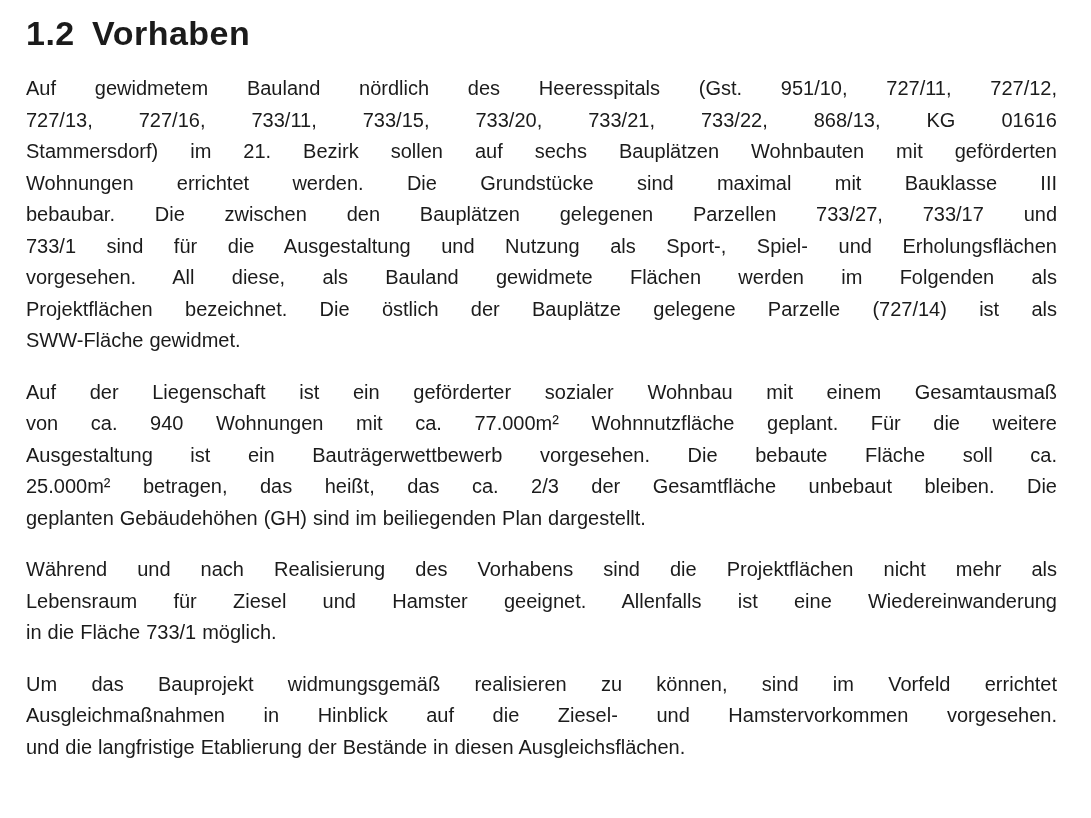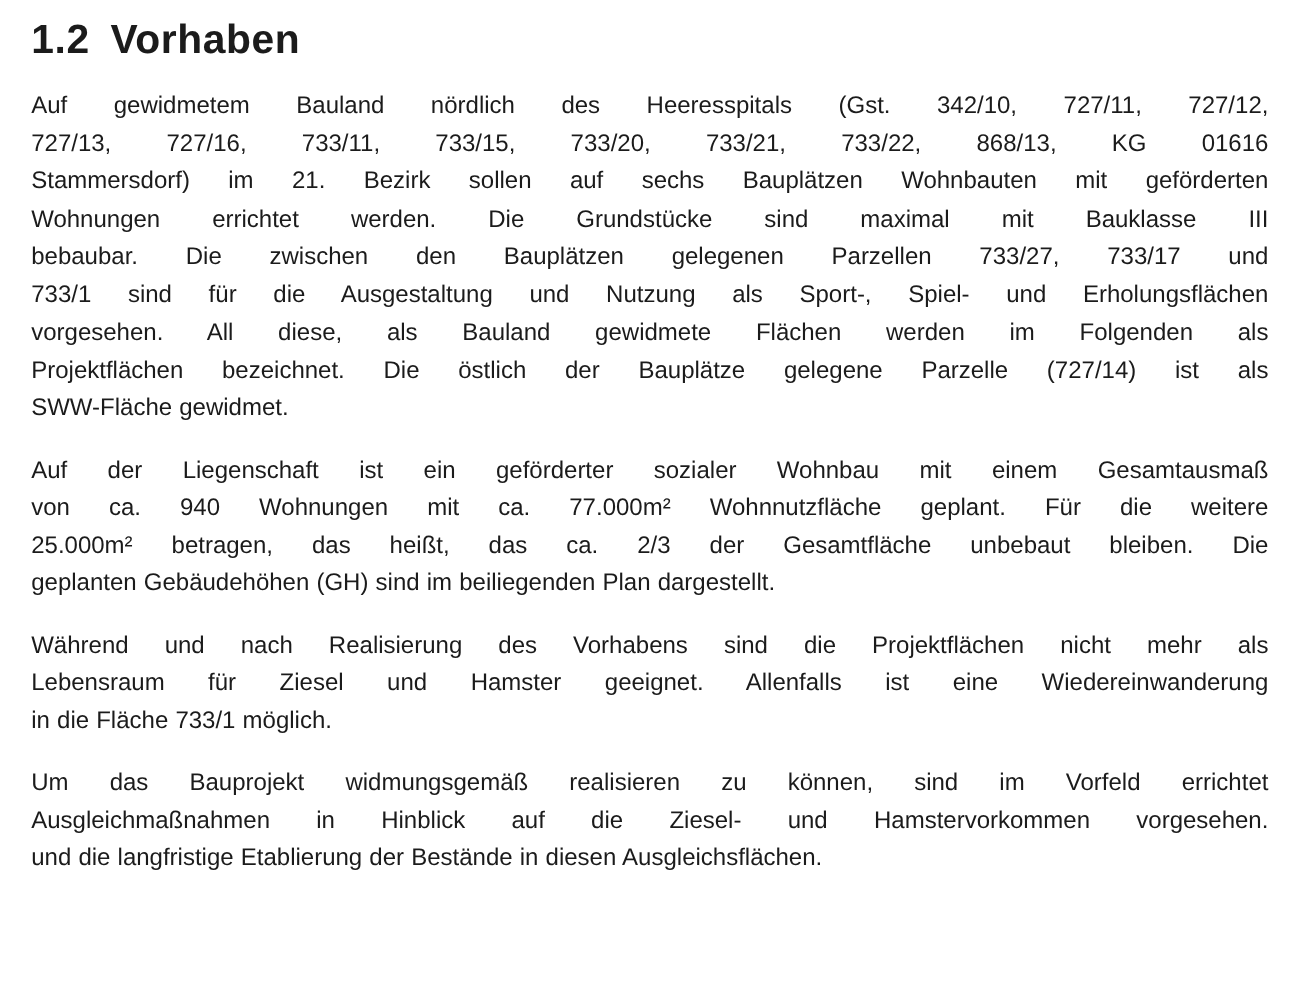--- a/index.html
+++ b/index.html
@@ -56,33 +56,34 @@
 </style>
 </head>
 <body>
 
 <div class="page">
   <h1 class="heading">
     <span class="hnum">1.2</span><span class="htitle">Vorhaben</span>
   </h1>
   <div id="paragraphs">
       <div class="para">
-        <div class="line">Auf gewidmetem Bauland nördlich des Heeresspitals (Gst. 342/10, 727/11, 727/12,</div>
+        <div class="line">Auf gewidmetem Bauland nördlich des Heeresspitals (Gst. 951/10, 727/11, 727/12,</div>
         <div class="line">727/13, 727/16, 733/11, 733/15, 733/20, 733/21, 733/22, 868/13, KG 01616</div>
         <div class="line">Stammersdorf) im 21. Bezirk sollen auf sechs Bauplätzen Wohnbauten mit geförderten</div>
         <div class="line">Wohnungen errichtet werden. Die Grundstücke sind maximal mit Bauklasse III</div>
         <div class="line">bebaubar. Die zwischen den Bauplätzen gelegenen Parzellen 733/27, 733/17 und</div>
         <div class="line">733/1 sind für die Ausgestaltung und Nutzung als Sport-, Spiel- und Erholungsflächen</div>
         <div class="line">vorgesehen. All diese, als Bauland gewidmete Flächen werden im Folgenden als</div>
         <div class="line">Projektflächen bezeichnet. Die östlich der Bauplätze gelegene Parzelle (727/14) ist als</div>
         <div class="line last">SWW-Fläche gewidmet.</div>
       </div>
       <div class="para">
         <div class="line">Auf der Liegenschaft ist ein geförderter sozialer Wohnbau mit einem Gesamtausmaß</div>
         <div class="line">von ca. 940 Wohnungen mit ca. 77.000m² Wohnnutzfläche geplant. Für die weitere</div>
+        <div class="line">Ausgestaltung ist ein Bauträgerwettbewerb vorgesehen. Die bebaute Fläche soll ca.</div>
         <div class="line">25.000m² betragen, das heißt, das ca. 2/3 der Gesamtfläche unbebaut bleiben. Die</div>
         <div class="line last">geplanten Gebäudehöhen (GH) sind im beiliegenden Plan dargestellt.</div>
       </div>
       <div class="para">
         <div class="line">Während und nach Realisierung des Vorhabens sind die Projektflächen nicht mehr als</div>
         <div class="line">Lebensraum für Ziesel und Hamster geeignet. Allenfalls ist eine Wiedereinwanderung</div>
         <div class="line last">in die Fläche 733/1 möglich.</div>
       </div>
       <div class="para">
         <div class="line">Um das Bauprojekt widmungsgemäß realisieren zu können, sind im Vorfeld errichtet</div>

